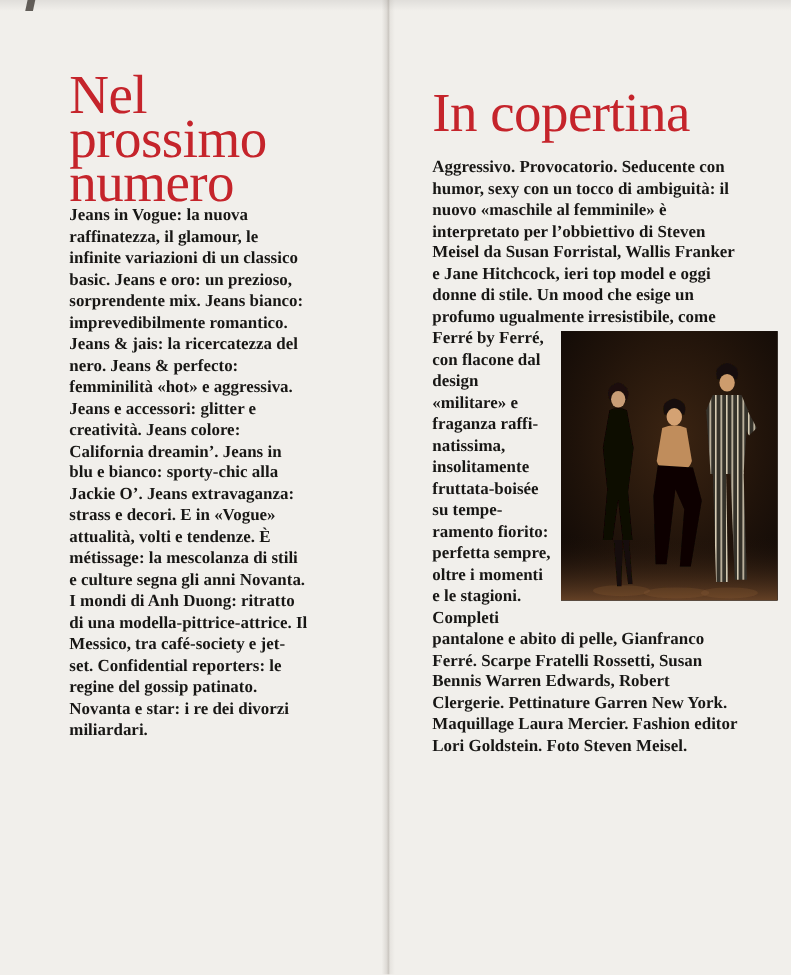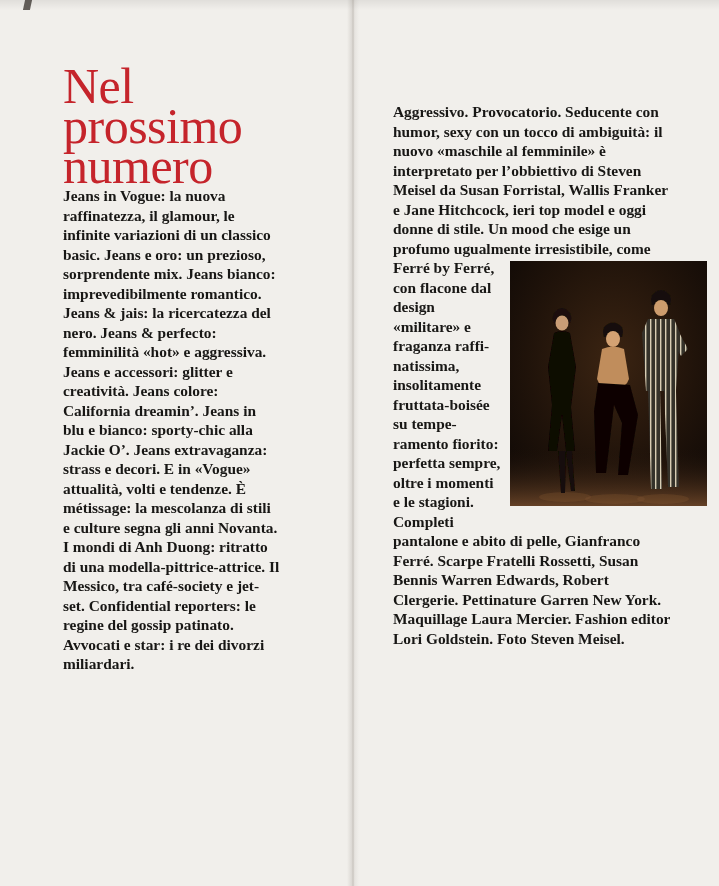--- a/index.html
+++ b/index.html
@@ -67,24 +67,25 @@
 </head>
 <body>
 
 <div class="top-shade"></div>
 <div class="corner-mark"></div>
 <div class="crease"></div>
 
 <section class="page-left">
   <h1 class="headline">Nel prossimo numero</h1>
   <p class="body">Jeans in Vogue: la nuova raffinatezza, il glamour, le infinite variazioni di un classico basic. Jeans e oro: un prezioso, sorprendente mix. Jeans bianco: imprevedibilmente romantico. Jeans &amp; jais: la ricercatezza del nero. Jeans &amp; perfecto: femminilità «hot» e aggressiva. Jeans e accessori: glitter e creatività. Jeans colore: California dreamin’. Jeans in blu e bianco: sporty-chic alla Jackie O’. Jeans extravaganza: strass e decori. E in «Vogue» attualità, volti e tendenze. È métissage: la mescolanza di stili e culture segna gli anni Novanta. I mondi di Anh Duong: ritratto di una modella-pittrice-attrice. Il Messico, tra café-society e jet-set. Confidential reporters: le regine del gossip patinato.</p>
-  <p class="body body-follow">Avvocati e star: i re dei divorzi miliardari.</p>
+  <p class="body body-follow">Novanta e star: i re dei divorzi miliardari.</p>
 </section>
 
 <section class="page-right">
+  <h1 class="headline">In copertina</h1>
   <p class="body">
     <span>Aggressivo. Provocatorio. Seducente con humor, sexy con un tocco di ambiguità: il nuovo «maschile al femminile» è interpretato per l’obbiettivo di Steven Meisel da Susan Forristal, Wallis Franker e Jane Hitchcock, ieri top model e oggi donne di stile. Un mood che esige un profumo ugualmente irresistibile, come</span>
     <span class="photo" aria-hidden="true">
       <svg viewBox="0 0 197 245" xmlns="http://www.w3.org/2000/svg" preserveAspectRatio="none">
         <defs>
           <radialGradient id="pbg" cx="0.52" cy="0.40" r="0.78">
             <stop offset="0" stop-color="#3b2412"></stop>
             <stop offset="0.55" stop-color="#20130a"></stop>
             <stop offset="1" stop-color="#0c0705"></stop>
           </radialGradient>

